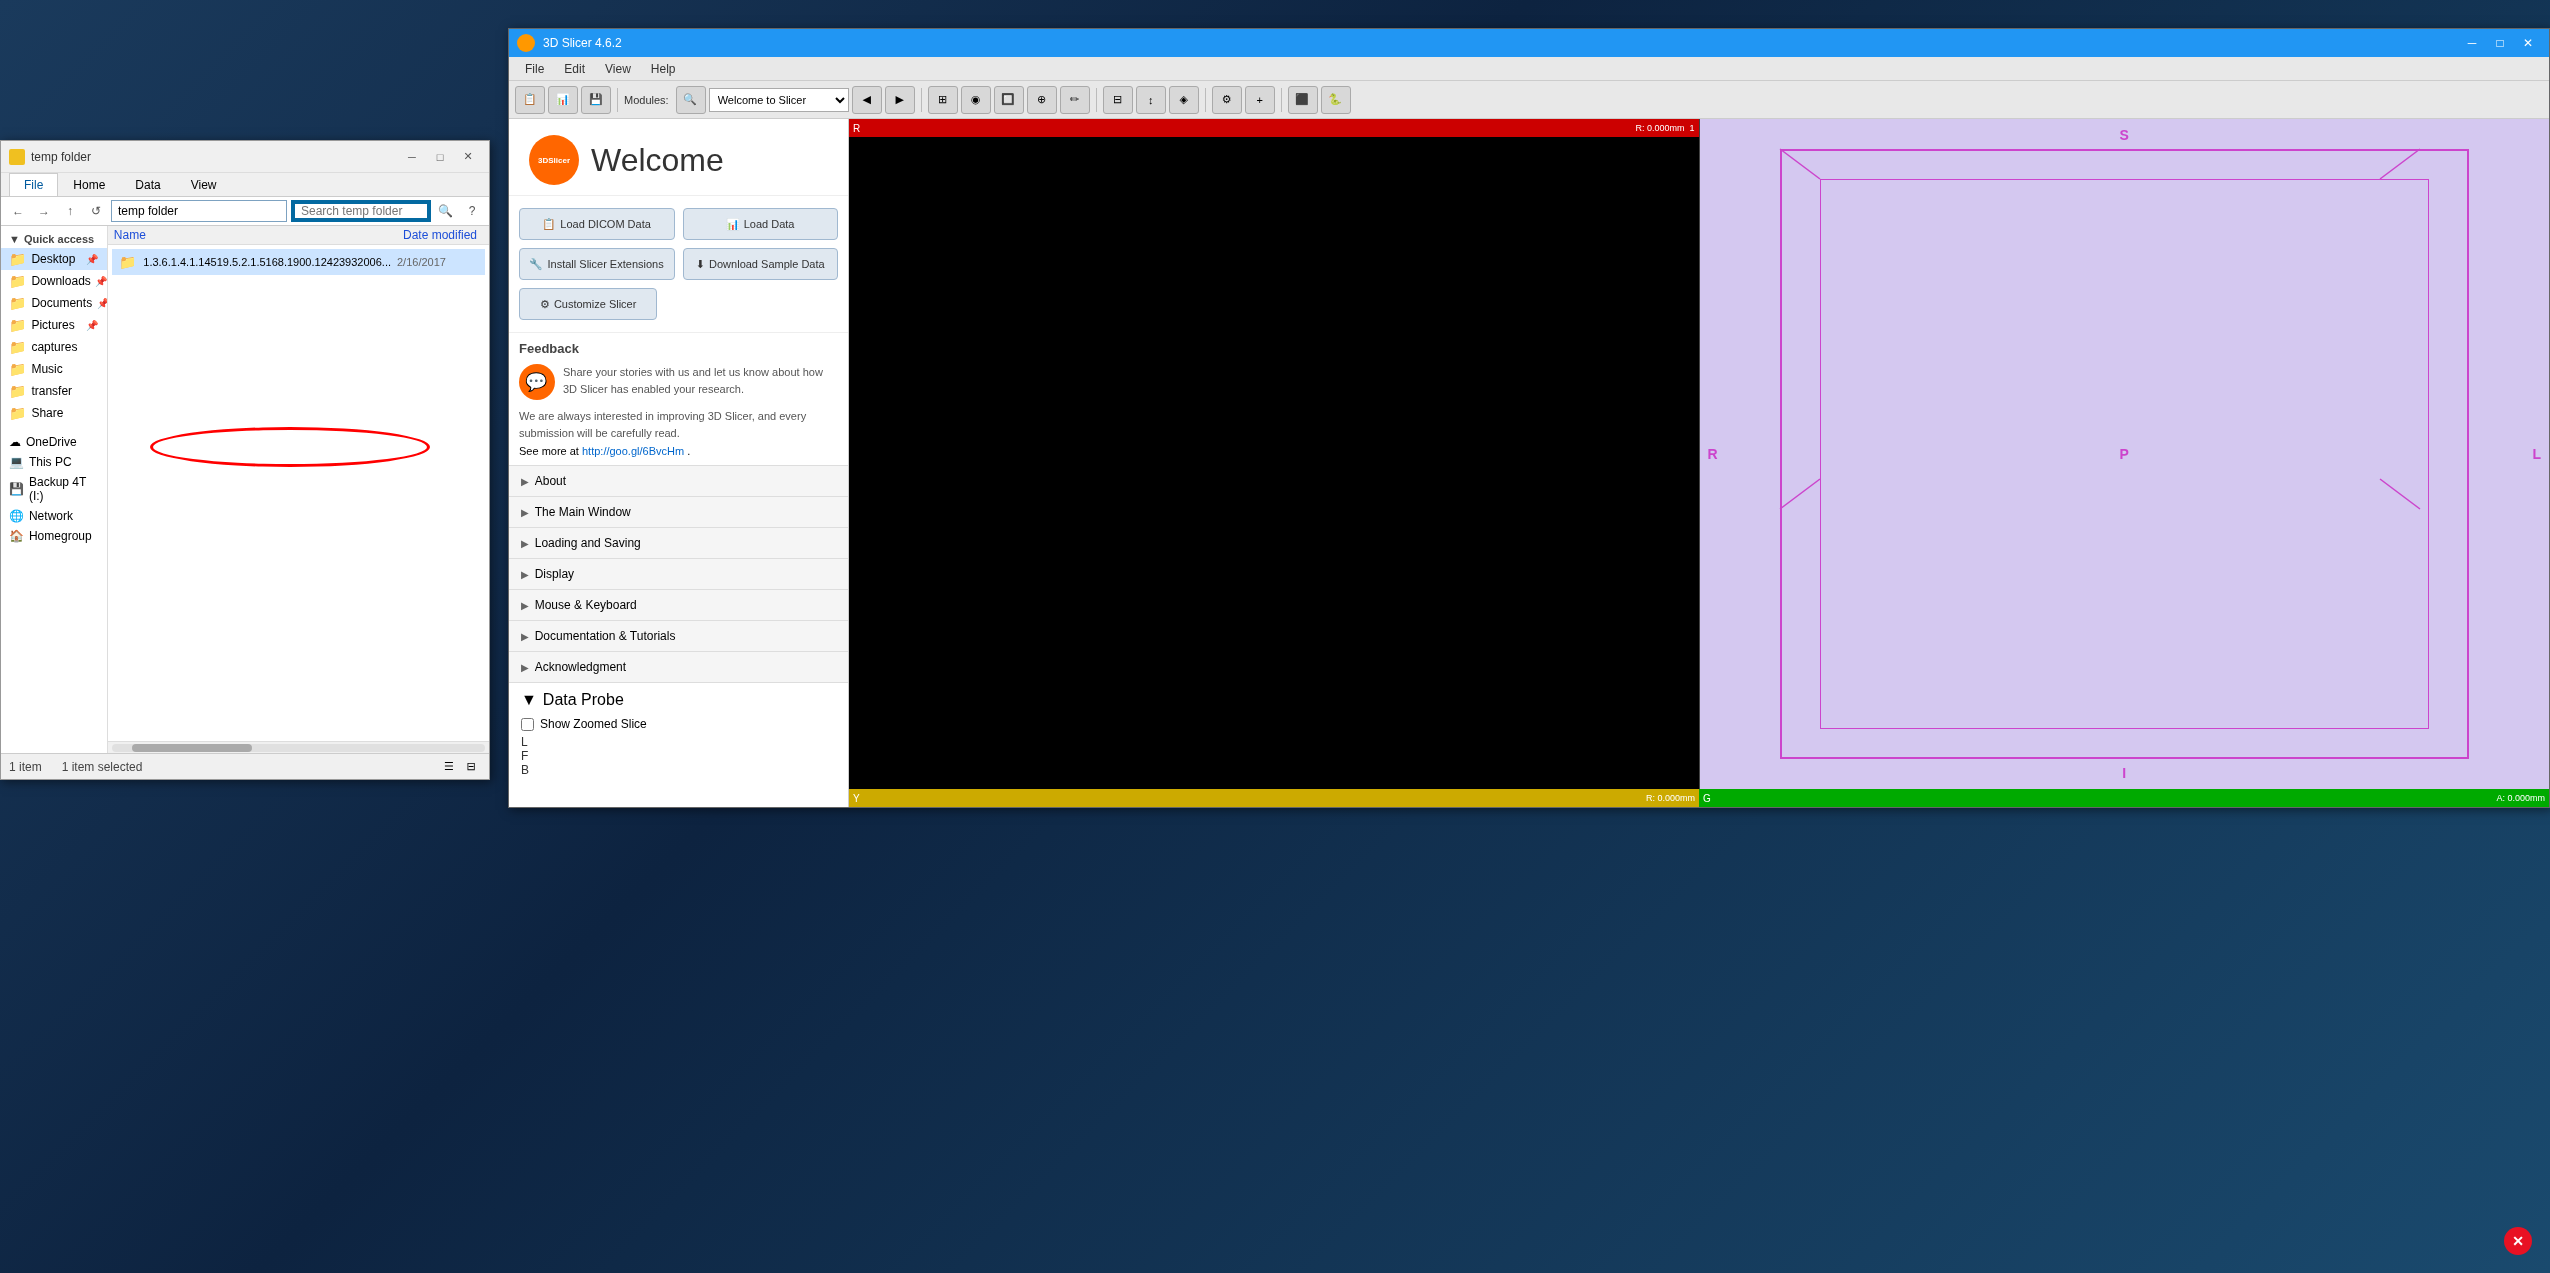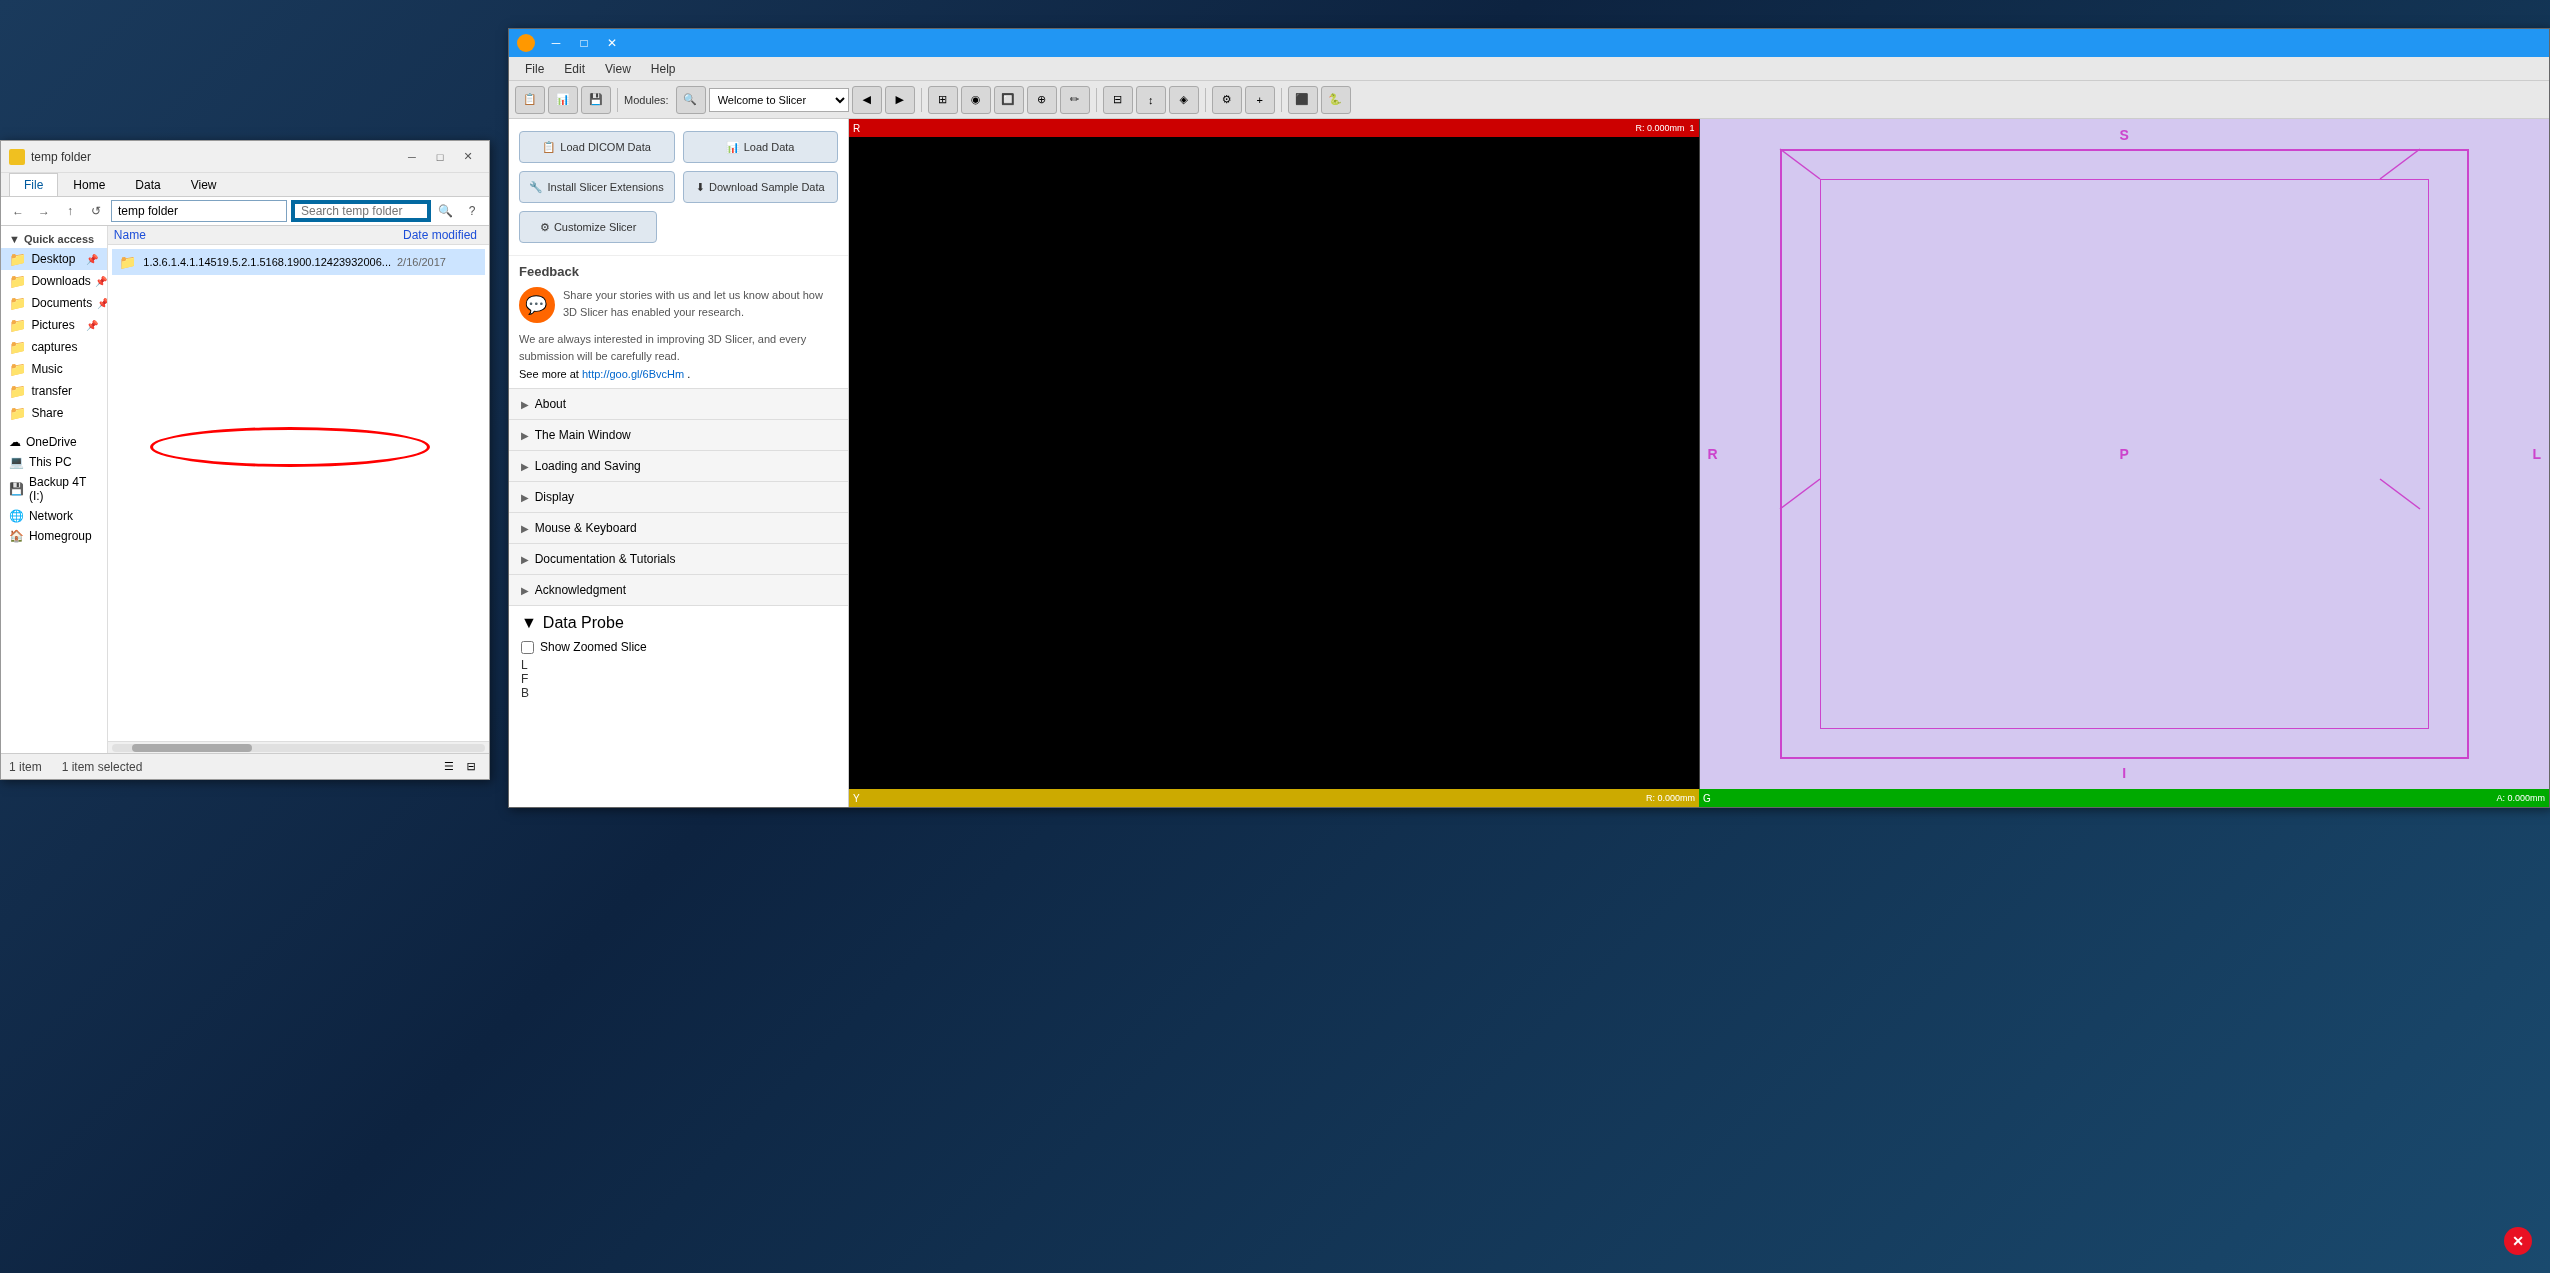--- a/index.html
+++ b/index.html
@@ -822,20 +822,21 @@
       <polygon points="0 0, 10 3.5, 0 7" fill="red"></polygon>
     </marker>
   </defs>
   <line x1="10" y1="20" x2="100" y2="20" stroke="red" stroke-width="3" marker-end="url(#arrowhead)"></line>
 </svg>
 
 <div class="slicer-window">
 
   <div class="slicer-titlebar">
     <div class="slicer-title-icon"></div>
+    <span class="slicer-title-text">3D Slicer 4.6.2</span>
     <div class="slicer-win-controls">
       <button class="slicer-win-btn">─</button>
       <button class="slicer-win-btn">□</button>
       <button class="slicer-win-btn close">✕</button>
     </div>
   </div>
 
   <div class="slicer-menubar">
     <div class="menu-item">File</div>
     <div class="menu-item">Edit</div>
@@ -870,20 +871,26 @@
     <button class="toolbar-btn">+</button>
     <div class="toolbar-separator"></div>
     <button class="toolbar-btn">⬛</button>
     <button class="toolbar-btn">🐍</button>
   </div>
 
   <div class="slicer-content">
 
     <div class="welcome-panel">
 
+      <div class="welcome-header">
+        <div class="slicer-logo">
+          <span style="font-size:8px;">3DSlicer</span>
+        </div>
+        <div class="welcome-title">Welcome</div>
+      </div>
 
       <div class="action-buttons">
         <div class="btn-row">
           <button class="action-btn">
             <span>📋</span>
             <span>Load DICOM Data</span>
           </button>
           <button class="action-btn">
             <span>📊</span>
             <span>Load Data</span>

